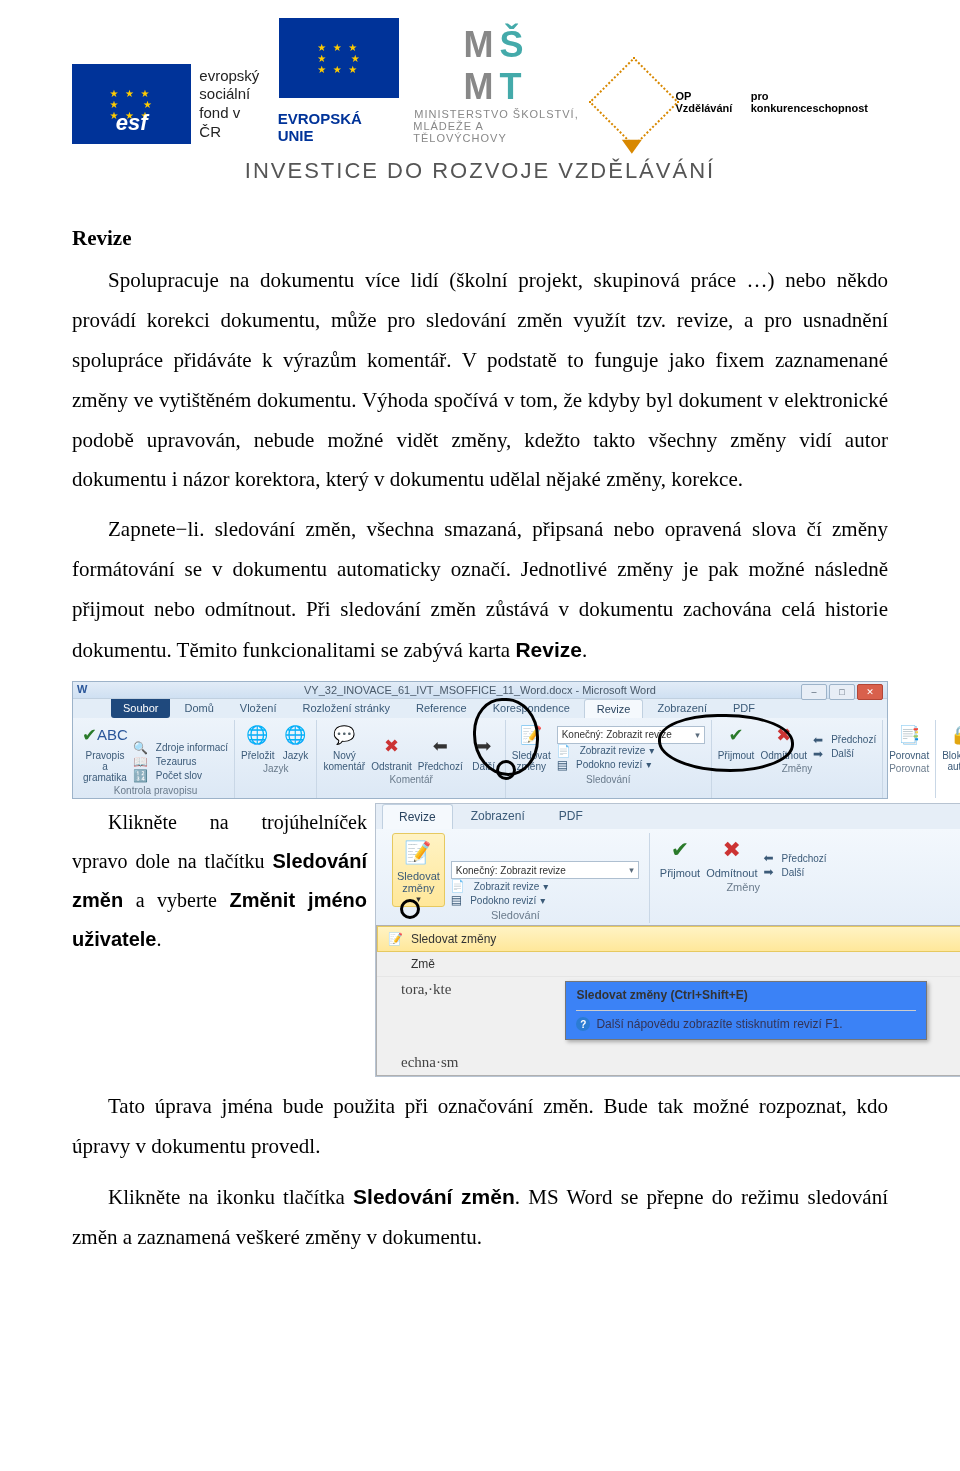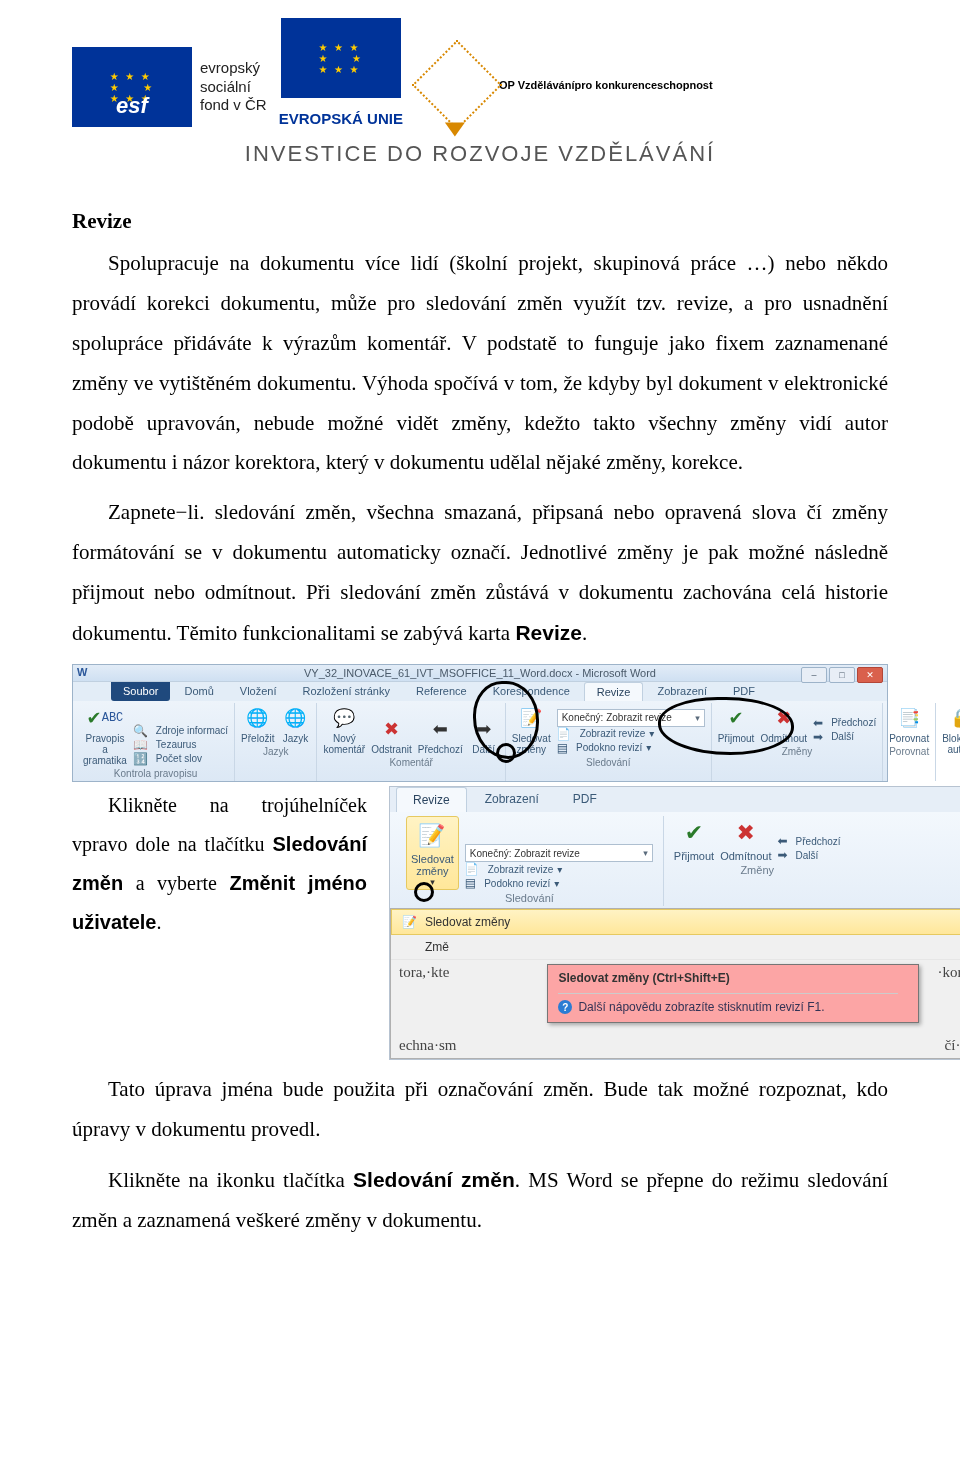--- a/index.html
+++ b/index.html
@@ -207,21 +207,21 @@
   }
   .dd-field::after { content:"▾"; position:absolute; right:4px; color:#5a6b7c; font-size:9px;}
   .circle-mark {
     position: absolute;
     border: 3px solid #000;
     border-radius: 70% 80% 75% 85%;
     background: transparent;
     pointer-events: none;
   }
   
-  .text-plus-shot { display: flex; gap: 22px; align-items: flex-start;}
+  .text-plus-shot { display: flex; gap: 8px; align-items: flex-start;}
   .left-text { flex: 0 0 295px;}
   .left-text p { font-size: 20px; line-height: 1.95;}
   .shot2-wrap { flex: 1; }
   .shot2 {
     font-family: "Segoe UI", Tahoma, sans-serif;
     font-size: 12px;
     color:#333;
     border:1px solid #b7c3d1;
     position: relative;
   }
@@ -239,38 +239,38 @@
     margin-top: 0;
   }
   .dd-item {
     display:flex; align-items:center; gap:8px;
     padding: 5px 10px; font-size: 12px; color:#333;
     border-bottom: 1px solid #e6e6e6;
   }
   .dd-item.hi { background: linear-gradient(#fff3c4,#ffe79a); border:1px solid #e6c960;}
   .tooltip {
     margin: 4px 10px 10px 90px;
-    background:#fca5a5;
+    background:#3b82f6;
     border:1px solid #767676;
-    padding: 6px 20px 8px 10px;
+    padding: 6px 10px 8px 10px;
     font-size: 12px;
     color:#333;
     width: 340px;
     box-shadow: 2px 2px 4px rgba(0,0,0,0.3);
   }
   .tooltip .tt-title { font-weight: bold; margin-bottom: 4px;}
   .tooltip .tt-help { display:flex; align-items:center; gap:6px; margin-top:8px; color:#335; border-top:1px solid #ccc; padding-top:6px;}
   .help-ico {
     width:14px; height:14px; border-radius:50%;
     background:#2b7cd3; color:#fff; font-size:10px;
     display:flex; align-items:center; justify-content:center; font-weight:bold;
   }
   .bg-doc-text {
     font-family: "Times New Roman", serif;
-    font-size: 15px; color:#444; padding: 4px 8px;
+    font-size: 15px; color:#444; padding: 4px 24px;
     white-space: pre;
   }
   .small-circle {
     position:absolute;
     width:14px;height:14px;border:3px solid #000;border-radius:50%;
   }
 </style>
 </head>
 <body>
 
@@ -284,20 +284,25 @@
       </div>
       <div class="esf-caption" style="white-space:pre-line;">evropský
 sociální
 fond v ČR</div>
     </div>
     <div class="logo-box" style="flex-direction:column;align-items:center;">
       <div class="eu-flag">
         <div class="stars">★ ★ ★<br>★&nbsp;&nbsp;&nbsp;&nbsp;&nbsp;★<br>★ ★ ★</div>
       </div>
       <div class="eu-caption">EVROPSKÁ UNIE</div>
+    </div>
+    <div class="msmt">
+      <div class="msmt-logo">M<span class="accent">Š</span><br>M<span class="accent">T</span></div>
+      <div>MINISTERSTVO ŠKOLSTVÍ,</div>
+      <div>MLÁDEŽE A TĚLOVÝCHOVY</div>
     </div>
     <div class="op-logo">
       <div class="op-shape"></div>
       <div class="op-cap-bold">OP Vzdělávání</div>
       <div class="op-cap-bold">pro konkurenceschopnost</div>
     </div>
   </div>
   <div class="banner-line">INVESTICE DO ROZVOJE VZDĚLÁVÁNÍ</div>
 
   <h2 class="h-bold">Revize</h2>
@@ -327,21 +332,21 @@
       <div class="tab">Korespondence</div>
       <div class="tab active">Revize</div>
       <div class="tab">Zobrazení</div>
       <div class="tab">PDF</div>
     </div>
     <div class="ribbon">
 
       <div class="grp">
         <div class="grp-row">
           <div class="ico-col">
-            <div class="ico-lg" style="color:#2a7a2a;">✔<span style="font-size:12px;color:#2b579a;font-family:Liberation Mono, monospace;">ABC</span></div>
+            <div class="ico-lg" style="color:#2a7a2a;">✔<span style="font-size:15px;color:#2b579a;">ABC</span></div>
             <div class="ico-lbl" style="white-space:pre-line;">Pravopis a
 gramatika</div>
           </div>
           <div>
             <div class="mini-line">
                 <span class="ico-sm">🔍</span>
                 <span>Zdroje informací</span>
               </div>
             <div class="mini-line">
                 <span class="ico-sm">📖</span>

